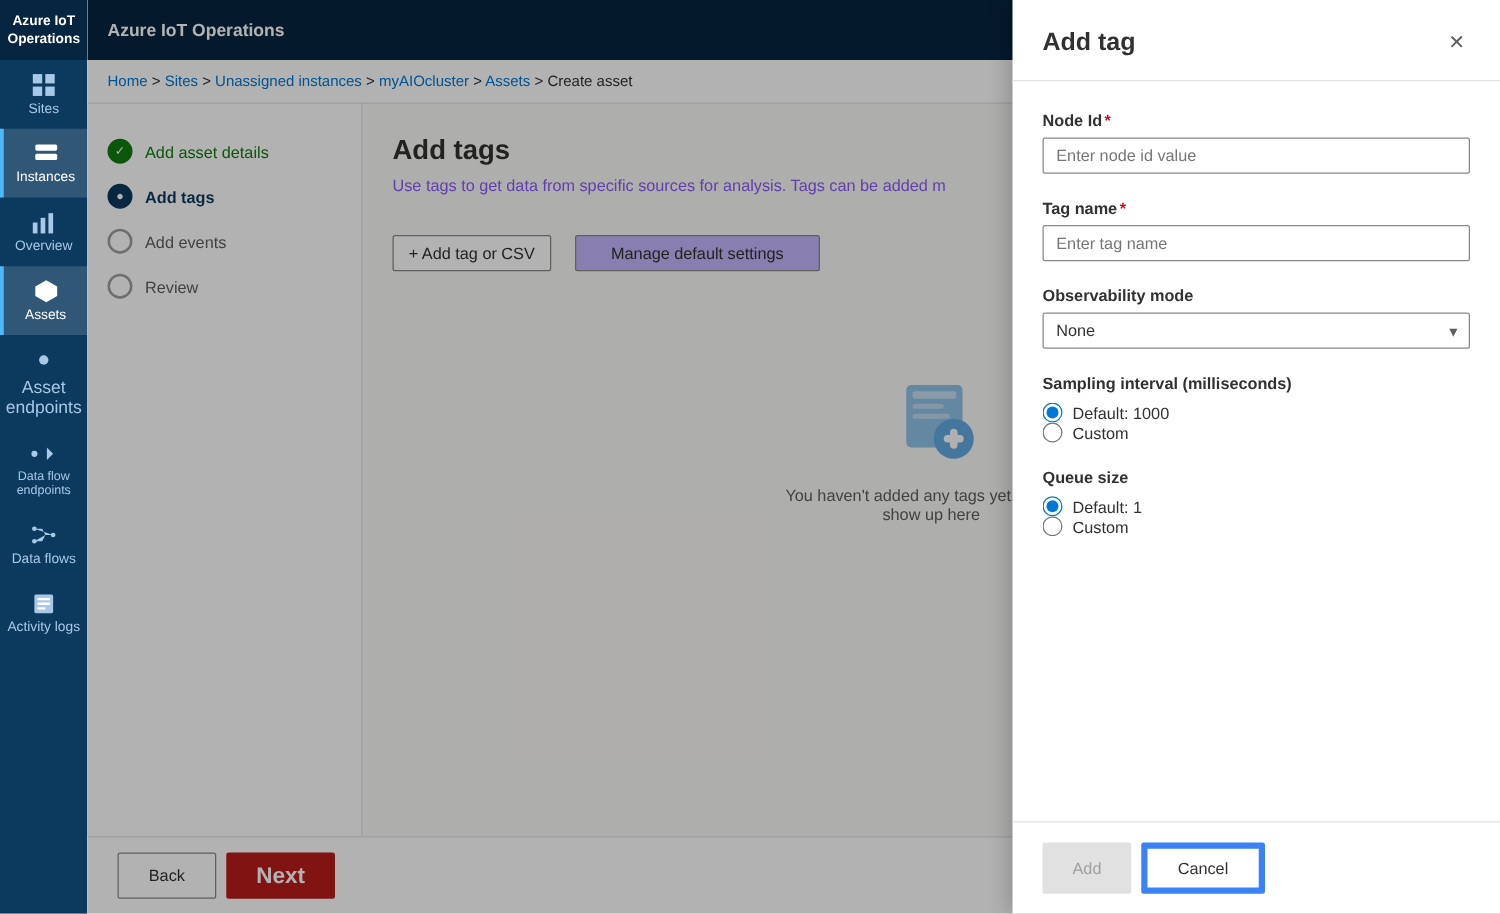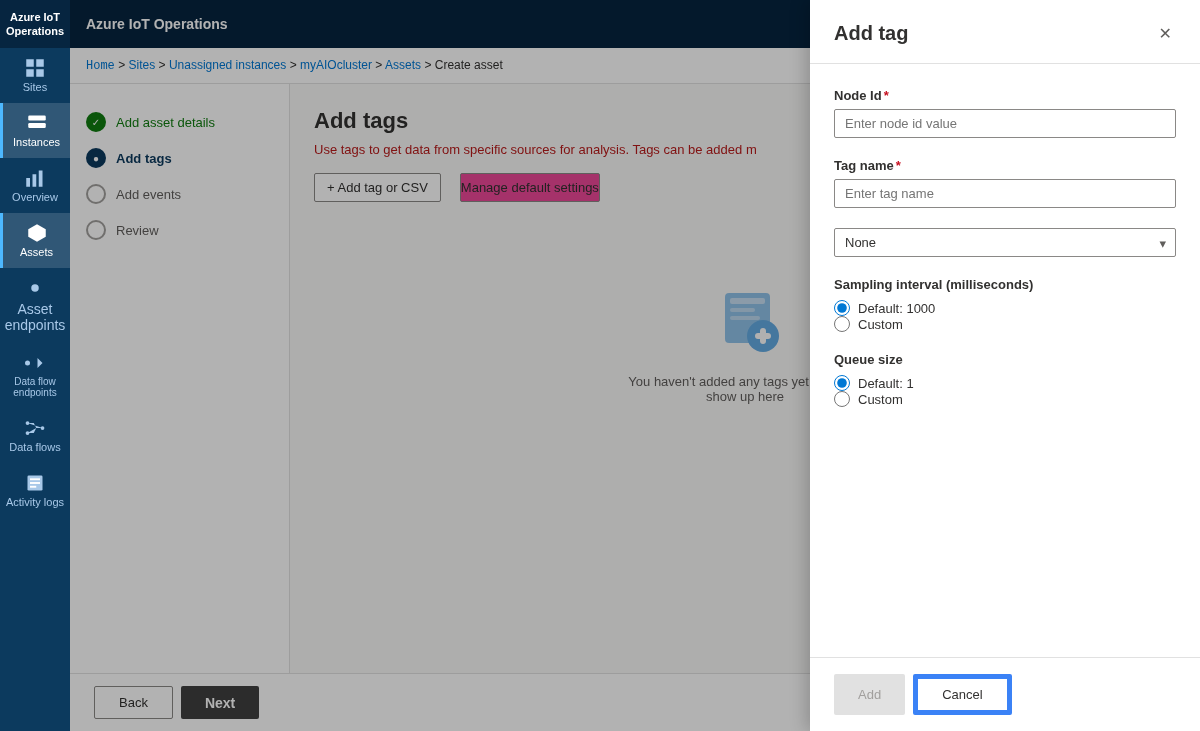--- a/index.html
+++ b/index.html
@@ -134,22 +134,22 @@
       background: #faf9f8;
     }
     .main-content h2 {
       font-size: 22px;
       font-weight: 700;
       color: #323130;
       margin-bottom: 8px;
     }
     .main-content .description {
       font-size: 13px;
-      color: #b91c1c;
-      margin-bottom: 16px;
+      color: #8b5cf6;
+      margin-bottom: 32px;
     }
     .toolbar {
       display: flex;
       gap: 19px;
       align-items: center;
       margin-bottom: 16px;
     }
     .btn-outline {
       display: flex;
       align-items: center;
@@ -159,23 +159,23 @@
       background: white;
       border-radius: 2px;
       cursor: pointer;
       font-size: 13px;
       color: #323130;
     }
     .btn-settings {
       display: flex;
       align-items: center;
       gap: 4px;
-      padding: 6px 0;
+      padding: 6px 28px;
       border: 1px solid #8a8886;
-      background: #ec4899;
+      background: #c4b5fd;
       border-radius: 2px;
       cursor: pointer;
       font-size: 13px;
       color: #323130;
     }
 
     .empty-state {
       display: flex;
       flex-direction: column;
       align-items: center;
@@ -197,26 +197,26 @@
       background: white;
       border-top: 1px solid #e1e1e1;
       padding: 12px 24px;
       display: flex;
       gap: 8px;
       justify-content: flex-start;
       flex-shrink: 0;
     }
     .btn-primary {
       padding: 8px 24px;
-      background: #404040;
+      background: #b91c1c;
       color: white;
       border: none;
       border-radius: 2px;
       cursor: pointer;
-      font-size: 14px;
+      font-size: 18px;
       font-weight: 600;
     }
     .btn-secondary {
       padding: 8px 24px;
       background: white;
       color: #323130;
       border: 1px solid #8a8886;
       border-radius: 2px;
       cursor: pointer;
       font-size: 13px;
@@ -444,21 +444,21 @@
   </div>
 </div>
 
 <div class="main">
 
   <div class="topbar">
     <span>Azure IoT Operations</span>
   </div>
 
   <div class="breadcrumb">
-    <a href="#" style="color:#0078d4;text-decoration:none;font-family:Liberation Mono, monospace;">Home</a>
+    <a href="#" style="color:#0078d4;text-decoration:none;">Home</a>
     <span> &gt; </span>
     <a href="#" style="color:#0078d4;text-decoration:none;">Sites</a>
     <span> &gt; </span>
     <a href="#" style="color:#0078d4;text-decoration:none;">Unassigned instances</a>
     <span> &gt; </span>
     <a href="#" style="color:#0078d4;text-decoration:none;">myAIOcluster</a>
     <span> &gt; </span>
     <a href="#" style="color:#0078d4;text-decoration:none;">Assets</a>
     <span> &gt; </span>
     <span style="color:#323130;">Create asset</span>
@@ -533,20 +533,21 @@
       </div>
 
       <div class="form-group">
         <label class="form-label">
           <span>Tag name</span><span class="required">*</span>
         </label>
         <input type="text" class="form-input" placeholder="Enter tag name" style="">
       </div>
 
       <div class="form-group">
+        <label class="form-label">Observability mode</label>
         <div class="form-select-wrapper">
           <select class="form-select">
             <option>None</option>
             <option>Gauge</option>
             <option>Counter</option>
             <option>Histogram</option>
             <option>Log</option>
           </select>
           <span class="select-arrow">▾</span>
         </div>

